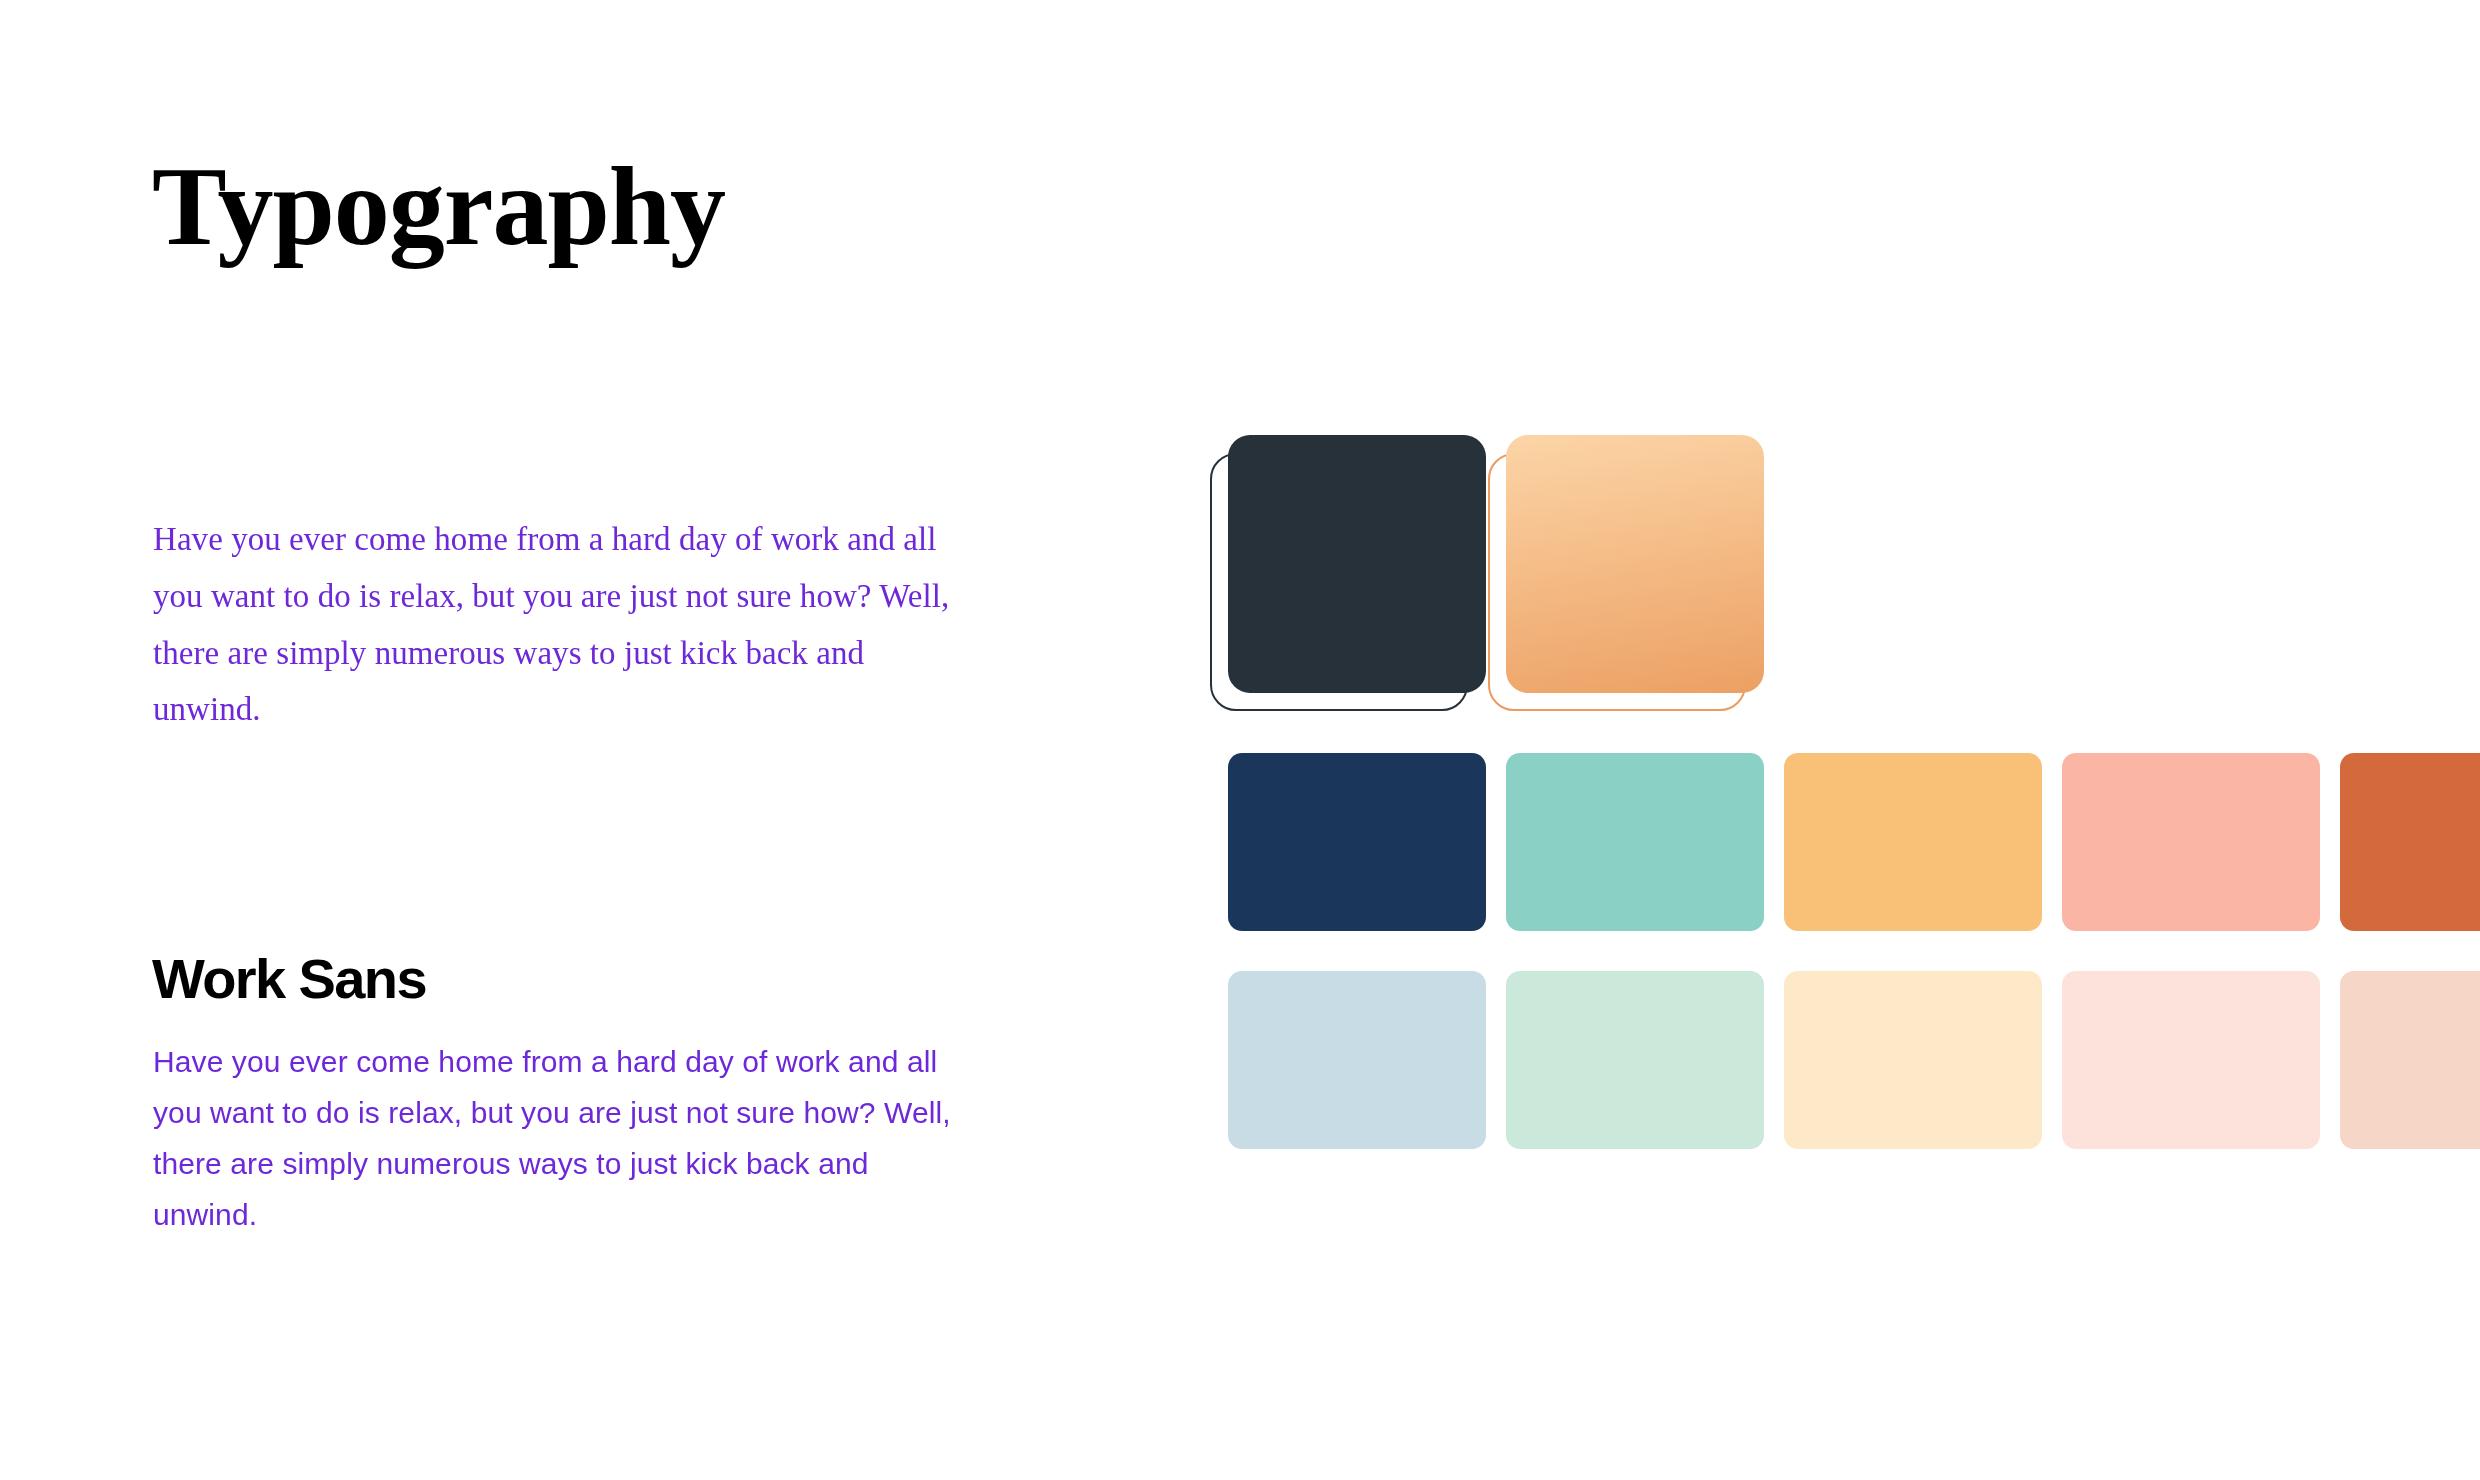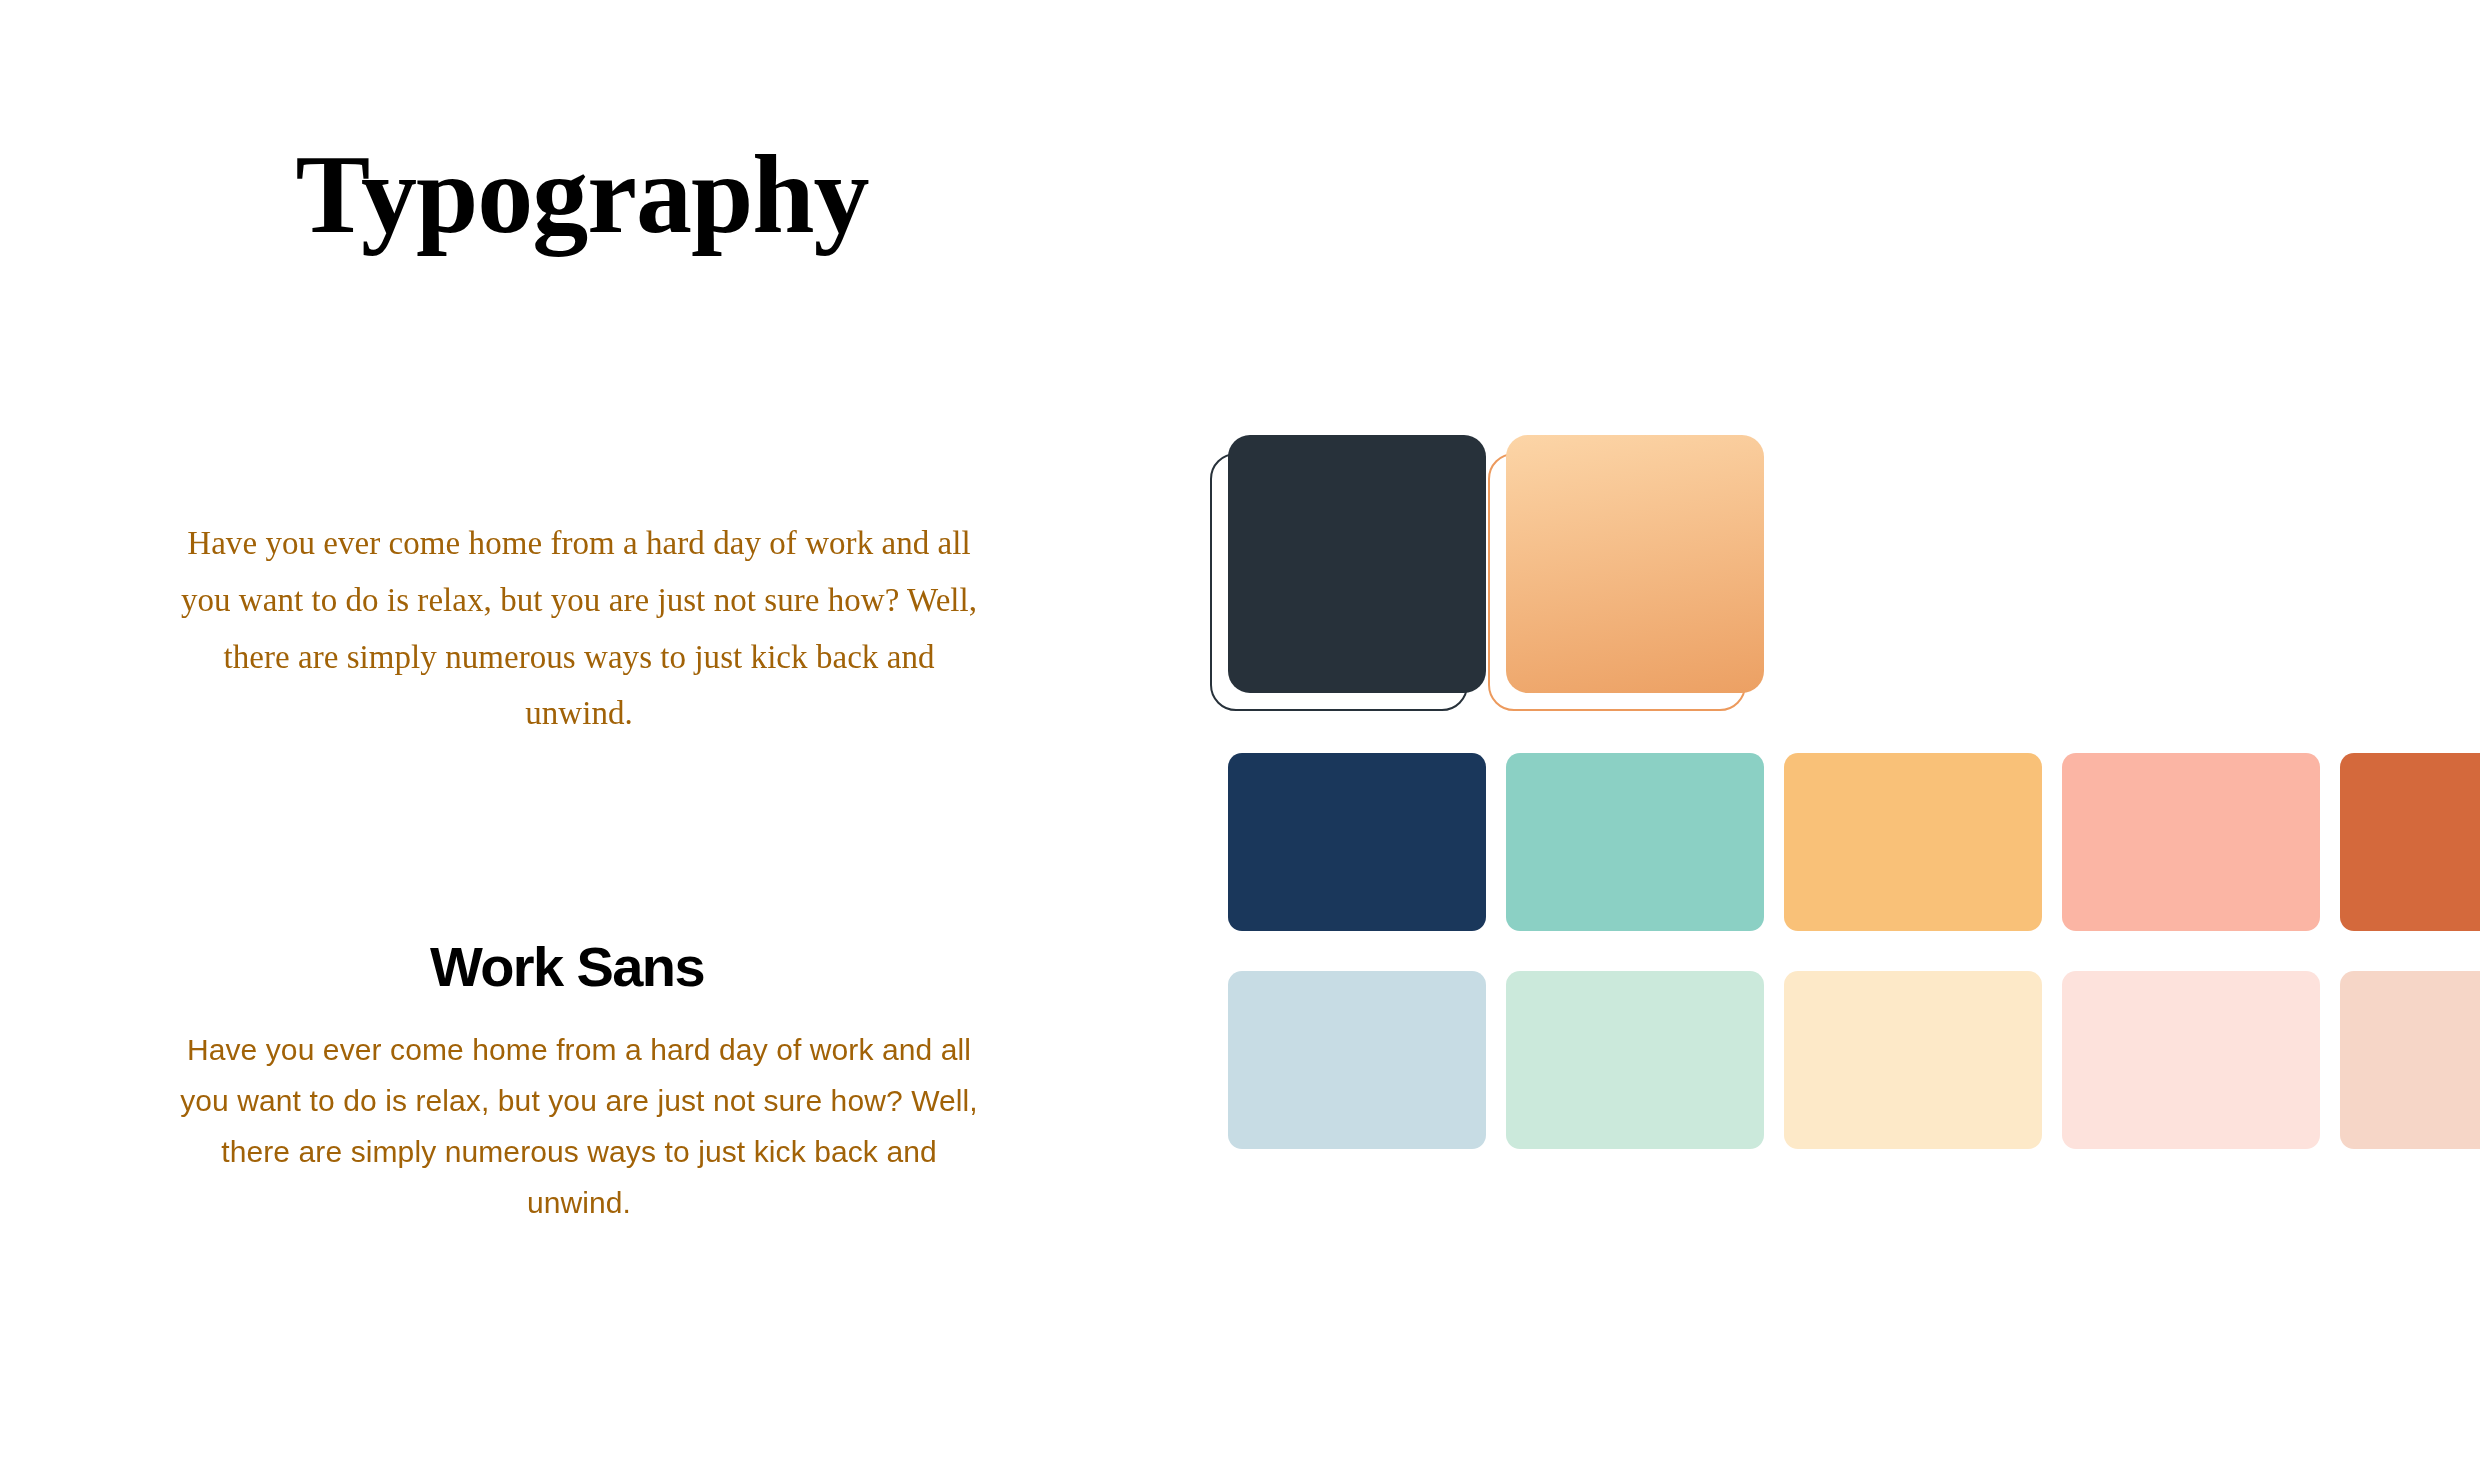--- a/index.html
+++ b/index.html
@@ -20,23 +20,22 @@
     position: relative;
     width: 2480px;
     height: 1480px;
     background: #ffffff;
   }
 
   
   .typography-panel {
     position: absolute;
     left: 152px;
-    top: 138px;
+    top: 150px;
     width: 860px;
-    text-align: center;
   }
 
   .section-title {
     font-family: "Liberation Serif", "DejaVu Serif", serif;
     font-weight: 700;
     font-size: 112px;
     line-height: 1.0;
     letter-spacing: -1px;
     color: #000000;
     margin: 0;
@@ -64,22 +63,22 @@
     letter-spacing: -0.5px;
   }
   .specimen-name.sans {
     font-family: "Liberation Sans", sans-serif;
     font-weight: 700;
     font-size: 56px;
     letter-spacing: -1.6px;
   }
 
   .specimen-body {
-    margin: 17px;
-    color: #a16207;
+    margin: 1px;
+    color: #6d28d9;
     width: 820px;
   }
   .specimen-body.serif {
     font-family: "Liberation Serif", "DejaVu Serif", serif;
     font-weight: 400;
     font-size: 33px;
     line-height: 1.72;
     letter-spacing: 0.05px;
   }
   .specimen-body.sans {

